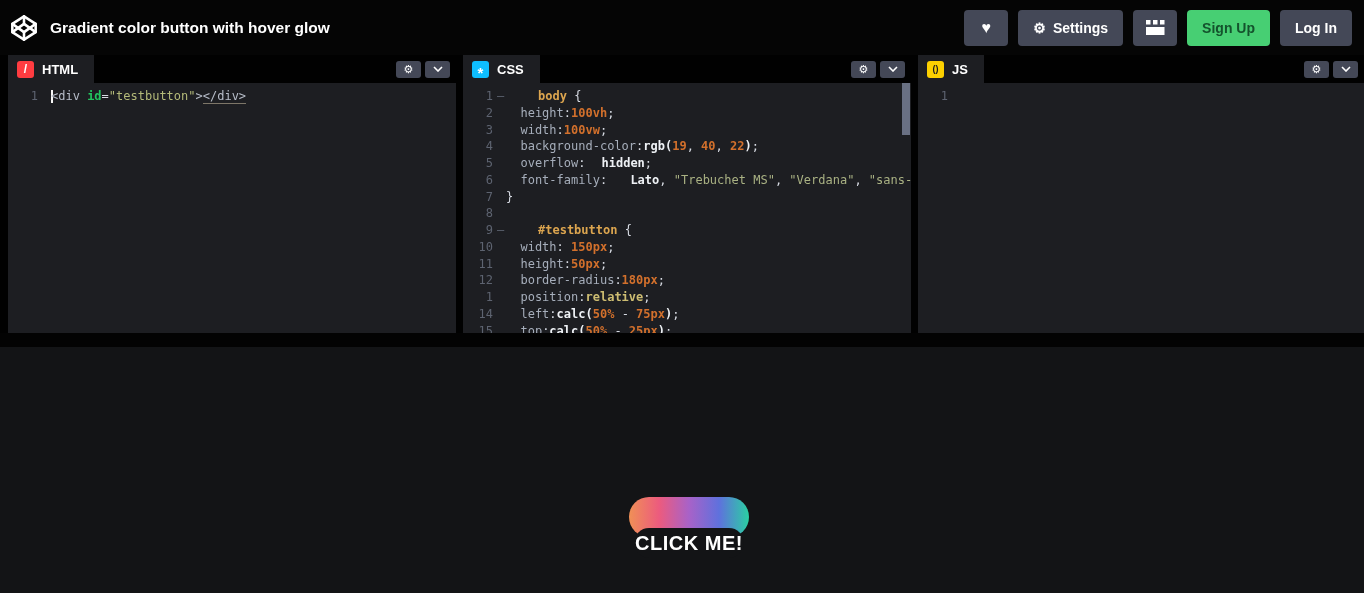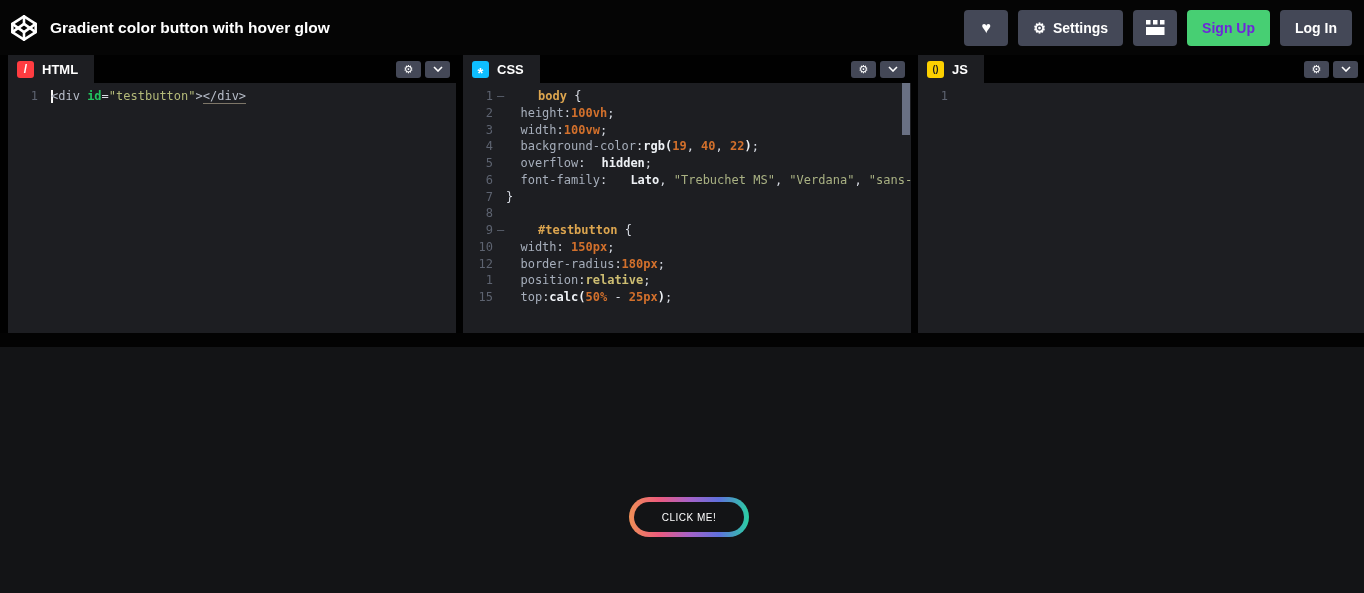--- a/index.html
+++ b/index.html
@@ -14,21 +14,21 @@
   .title-wrap { margin-left:10px; }
   .pen-title { font-size:15.5px; font-weight:bold; color:#fff; line-height:18px; }
   .byline { display:flex; align-items:center; gap:8px; margin-top:2px; }
   .author { font-size:12px; color:#9ca0ac; cursor:pointer; }
   .follow { background:#3db85f; color:#fff; font-size:10px; font-weight:bold; padding:2px 8px 3px 6px; border-radius:3px; }
   .actions { margin-left:auto; display:flex; gap:10px; align-items:center; }
   .hbtn { background:#444857; color:#fff; height:36px; border-radius:4px; display:flex; align-items:center; justify-content:center; gap:7px; font-size:14px; font-weight:bold; padding:0 15px; }
   .hbtn.sq { width:44px; padding:0; }
   .hbtn .glyph { font-size:14px; line-height:1; }
   .hbtn .heart { font-size:16px; }
-  .hbtn.signup { background:#47cf73; color:#6d28d9; }
+  .hbtn.signup { background:#47cf73; color:#14532d; }
   .layout-icon svg { display:block; }
 
   
   .editors-row { position:absolute; top:55px; left:0; width:1364px; height:278px; display:flex; padding-left:8px; gap:7px; background:#010101; }
   .panel { display:flex; flex-direction:column; }
   .panel.p-html { width:448px; }
   .panel.p-css  { width:448px; }
   .panel.p-js   { flex:1; }
   .panel-top { height:28px; display:flex; align-items:center; background:transparent; }
   .tab { height:28px; background:#1d1e22; display:flex; align-items:center; gap:8px; padding:0 16px 0 9px; cursor:pointer; }
@@ -66,21 +66,21 @@
   .vscroll { position:absolute; top:0; right:1px; width:8px; height:52px; background:#697083; }
 
   
   .gutter-h { position:absolute; top:333px; left:0; width:1364px; height:14px; background:#030303; cursor:row-resize; }
   .preview { position:absolute; top:347px; left:0; width:1364px; height:246px; background:#131416; }
   .gradient-button { position:absolute; left:calc(50% - 53px); top:150px; width:120px; height:40px;
                      border-radius:180px; padding:5px;
                      background:linear-gradient(90deg,#f09056,#ec5b7e,#a862c8,#5f71dd,#2ad0a2); cursor:pointer; }
   .gradient-button-inner { width:100%; height:100%; border-radius:inherit; background:#131416;
                            display:flex; align-items:center; justify-content:center;
-                           color:#fff; font-weight:normal; font-size:10px; letter-spacing:0.5px; }
+                           color:#fff; font-weight:bold; font-size:20px; letter-spacing:0.5px;margin-top:26px; }
 </style>
 </head>
 <body>
 
 <header class="topbar">
   <span class="logo">
     <svg viewBox="0 0 24 24">
       <polygon points="12 2 22 8.5 22 15.5 12 22 2 15.5 2 8.5 12 2"></polygon>
       <line x1="12" y1="22" x2="12" y2="15.5"></line>
       <polyline points="22 8.5 12 15.5 2 8.5"></polyline>
@@ -211,28 +211,38 @@
           <span class="ln">9</span>
           <span class="foldmark">–</span>
           <span class="code-text"><span class="tk-sel">#testbutton </span><span class="tk-brace">{</span></span>
         </div>
         <div class="code-line">
           <span class="ln">10</span>
           <span class="foldmark"></span>
           <span class="code-text"><span class="tk-prop">  width</span><span class="tk-brace">: </span><span class="tk-num">150px</span><span class="tk-brace">;</span></span>
         </div>
         <div class="code-line">
+          <span class="ln">11</span>
+          <span class="foldmark"></span>
+          <span class="code-text"><span class="tk-prop">  height</span><span class="tk-brace">:</span><span class="tk-num">50px</span><span class="tk-brace">;</span></span>
+        </div>
+        <div class="code-line">
           <span class="ln">12</span>
           <span class="foldmark"></span>
           <span class="code-text"><span class="tk-prop">  border-radius</span><span class="tk-brace">:</span><span class="tk-num">180px</span><span class="tk-brace">;</span></span>
         </div>
         <div class="code-line">
           <span class="ln">1</span>
           <span class="foldmark"></span>
           <span class="code-text"><span class="tk-prop">  position</span><span class="tk-brace">:</span><span class="tk-kw2">relative</span><span class="tk-brace">;</span></span>
+        </div>
+        <div class="code-line">
+          <span class="ln">14</span>
+          <span class="foldmark"></span>
+          <span class="code-text"><span class="tk-prop">  left</span><span class="tk-brace">:</span><span class="tk-fn">calc(</span><span class="tk-num">50%</span><span class="tk-brace"> - </span><span class="tk-num">75px</span><span class="tk-fn">)</span><span class="tk-brace">;</span></span>
         </div>
         <div class="code-line">
           <span class="ln">15</span>
           <span class="foldmark"></span>
           <span class="code-text"><span class="tk-prop">  top</span><span class="tk-brace">:</span><span class="tk-fn">calc(</span><span class="tk-num">50%</span><span class="tk-brace"> - </span><span class="tk-num">25px</span><span class="tk-fn">)</span><span class="tk-brace">;</span></span>
         </div>
       </div>
   </section>
 
   <section class="panel p-js">

